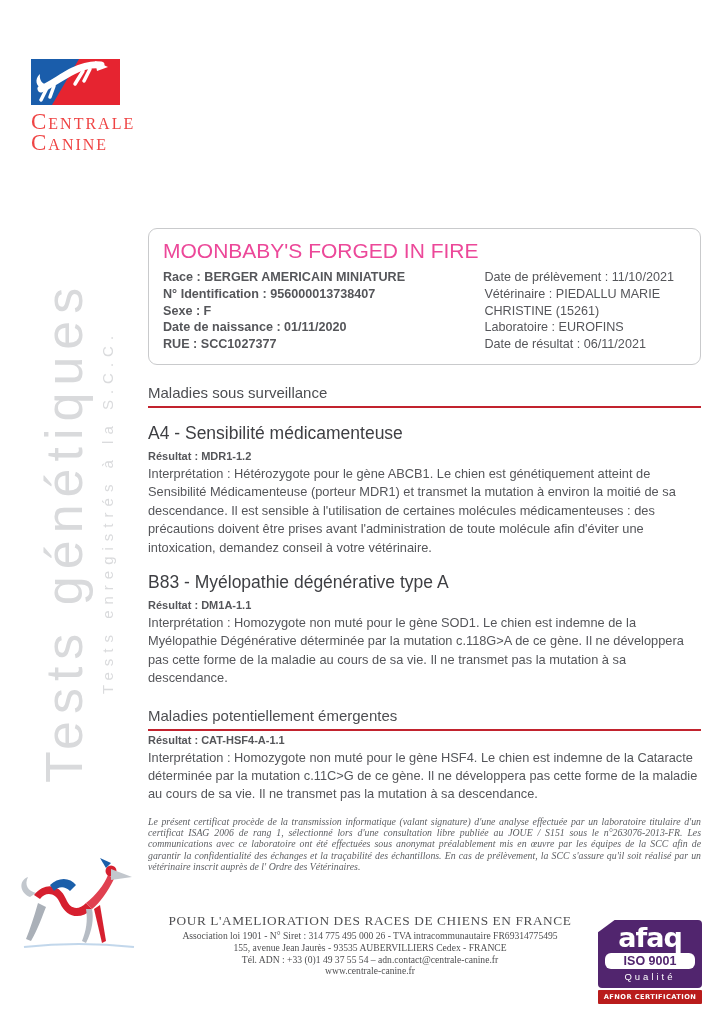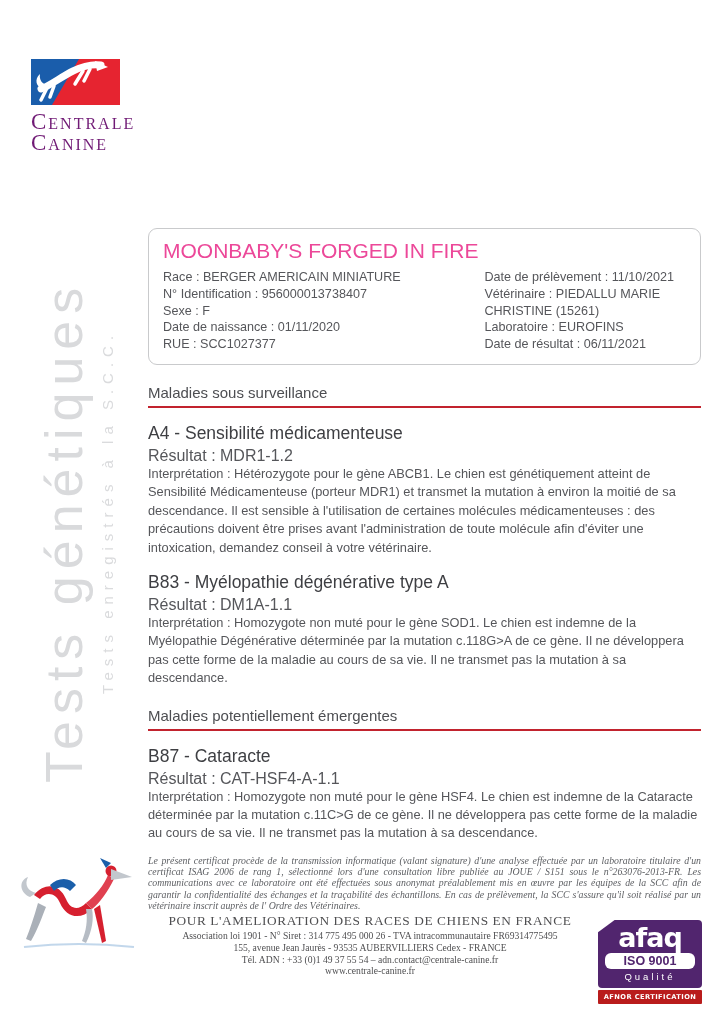--- a/index.html
+++ b/index.html
@@ -8,21 +8,21 @@
     width:724px; height:1024px; position:relative; overflow:hidden;
     font-family:"Liberation Sans", sans-serif;
   }
   .page { position:absolute; inset:0; }
 
   
   .logo { position:absolute; left:31px; top:59px; width:92px; }
   .logo svg { display:block; width:89px; height:48px; }
   .logo-text {
     font-family:"Liberation Serif", serif; font-variant:small-caps;
-    font-size:23px; line-height:21px; letter-spacing:2px; color:#701a75; margin-top:4px;
+    font-size:23px; line-height:21px; letter-spacing:2px; color:#ef4444; margin-top:4px;
   }
 
   
   .side-big {
     position:absolute; left:34px; top:783px;
     transform:rotate(-90deg); transform-origin:0 0;
     font-size:52px; letter-spacing:7px; color:#d9dadc; white-space:nowrap; font-weight:400;
   }
   .side-small {
     position:absolute; left:99px; top:694px;
@@ -30,29 +30,29 @@
     font-size:15px; letter-spacing:6px; color:#dadbdd; white-space:nowrap;
   }
 
   
   .content { position:absolute; left:148px; top:228px; width:553px; color:#55565a; }
 
   .info-box { border:1px solid #c9cacc; border-radius:9px; padding:9px 14px 11px; background:#fff; }
   .info-box h1 { font-size:21px; line-height:25px; font-weight:normal; color:#ec4899; margin-bottom:6px; }
   .info-cols { display:flex; }
   .info-cols .col { font-size:12.6px; line-height:16.8px; }
-  .col-left  { width:322px; }
+  .col-left  { width:322px;font-weight:bold; }
   .col-right { width:202px; }
 
   .sec-head {
     font-size:15px; font-weight:normal; color:#4d4e52;
     border-bottom:2px solid #c2232e; padding-bottom:5px; margin-top:19px;
   }
   .test h3 { font-size:17.5px; font-weight:normal; color:#3e3f43; margin-top:15px; margin-bottom:3px; }
-  .test .result { font-size:16px; line-height:18px; }
+  .test .result { font-size:11px; line-height:18px;font-weight:bold; }
   .test .interp { font-size:12.8px; line-height:18.4px; }
 
   .disclaimer {
     font-family:"Liberation Serif", serif; font-style:italic;
     font-size:9.8px; line-height:11.3px; color:#5d5f63; text-align:justify; margin-top:12px;
   }
 
   
   .ribbon-dog { position:absolute; left:16px; top:855px; }
 
@@ -136,21 +136,20 @@
         <h3>B83 - Myélopathie dégénérative type A</h3>
         <p class="result">Résultat : DM1A-1.1</p>
         <p class="interp">Interprétation : Homozygote non muté pour le gène SOD1. Le chien est indemne de la Myélopathie Dégénérative déterminée par la mutation c.118G&gt;A de ce gène. Il ne développera pas cette forme de la maladie au cours de sa vie. Il ne transmet pas la mutation à sa descendance.</p>
       </article>
     </section>
 
     <section>
       <h2 class="sec-head">Maladies potentiellement émergentes</h2>
 
       <article class="test">
-        <h3>B87 - Cataracte</h3>
         <p class="result">Résultat : CAT-HSF4-A-1.1</p>
         <p class="interp">Interprétation : Homozygote non muté pour le gène HSF4. Le chien est indemne de la Cataracte déterminée par la mutation c.11C&gt;G de ce gène. Il ne développera pas cette forme de la maladie au cours de sa vie. Il ne transmet pas la mutation à sa descendance.</p>
       </article>
     </section>
 
     <p class="disclaimer">Le présent certificat procède de la transmission informatique (valant signature) d'une analyse effectuée par un laboratoire titulaire d'un certificat ISAG 2006 de rang 1, sélectionné lors d'une consultation libre publiée au JOUE / S151 sous le n°263076-2013-FR. Les communications avec ce laboratoire ont été effectuées sous anonymat préalablement mis en œuvre par les équipes de la SCC afin de garantir la confidentialité des échanges et la traçabilité des échantillons. En cas de prélèvement, la SCC s'assure qu'il soit réalisé par un vétérinaire inscrit auprès de l' Ordre des Vétérinaires.</p>
   </main>
 
   <svg class="ribbon-dog" viewBox="0 0 125 105" width="125" height="105" aria-hidden="true">
     <path d="M8,92 Q62,86 118,92" stroke="#a8c6e2" stroke-width="2" fill="none" opacity="0.7"></path>

